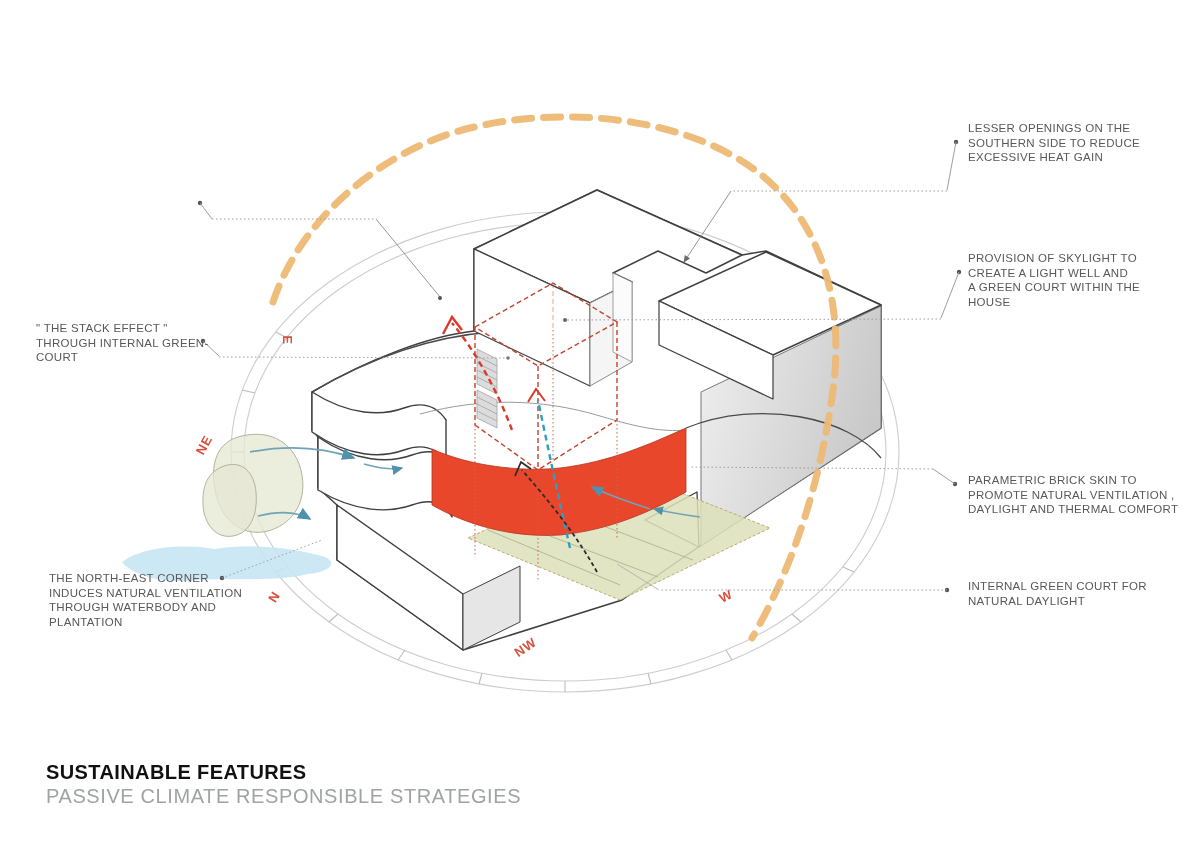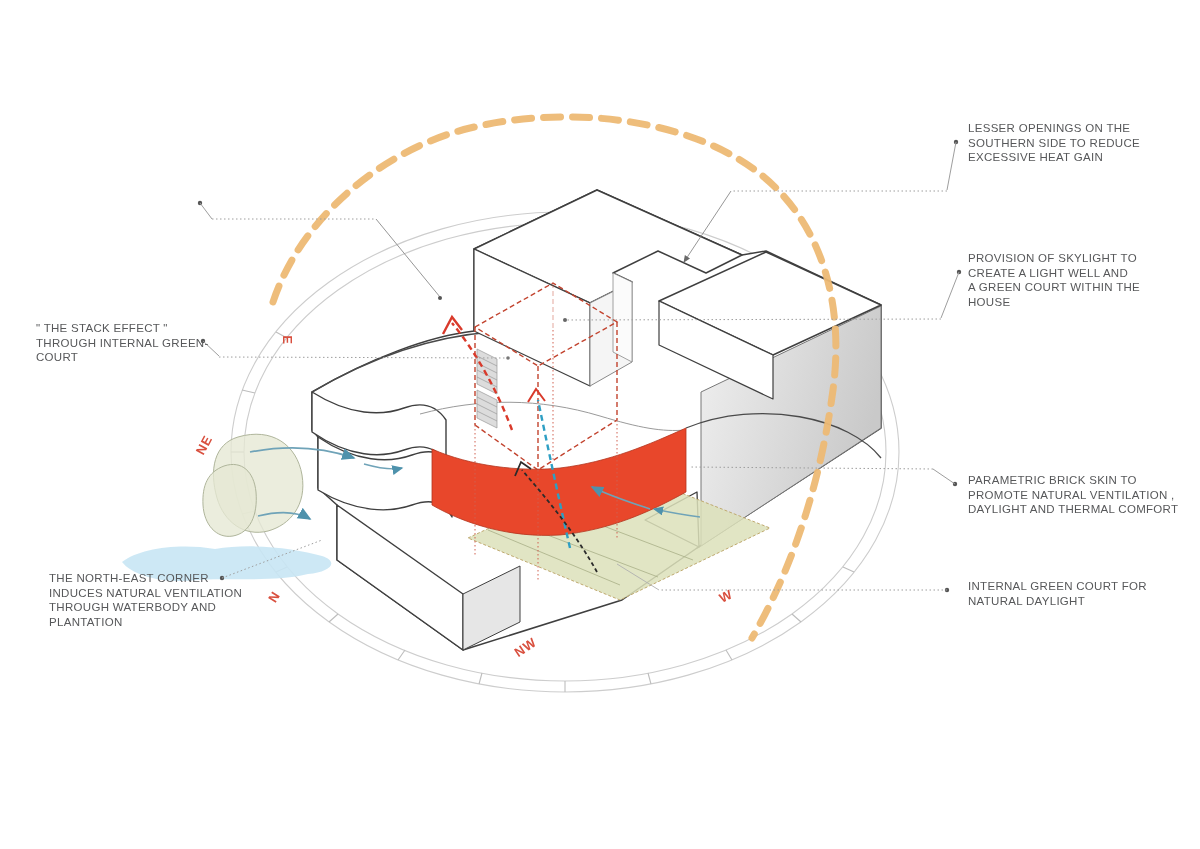--- a/index.html
+++ b/index.html
@@ -234,14 +234,18 @@
 <div class="ann" style="left:968px;top:251px;">PROVISION OF SKYLIGHT TO
 CREATE A LIGHT WELL AND
 A GREEN COURT WITHIN THE
 HOUSE</div>
 <div class="ann" style="left:968px;top:473px;">PARAMETRIC BRICK SKIN TO
 PROMOTE NATURAL VENTILATION ,
 DAYLIGHT AND THERMAL COMFORT</div>
 <div class="ann" style="left:968px;top:579px;">INTERNAL GREEN COURT FOR
 NATURAL DAYLIGHT</div>
 
-
+<div class="title-block">
+  <div class="title-main">SUSTAINABLE FEATURES</div>
+  <div class="title-sub">PASSIVE CLIMATE RESPONSIBLE STRATEGIES</div>
 </div>
 
+</div>
+
 </body></html>

